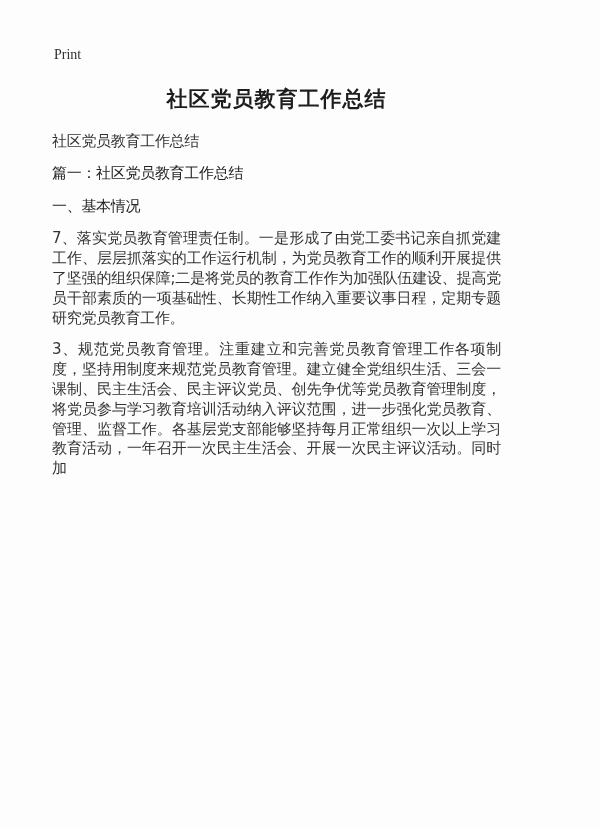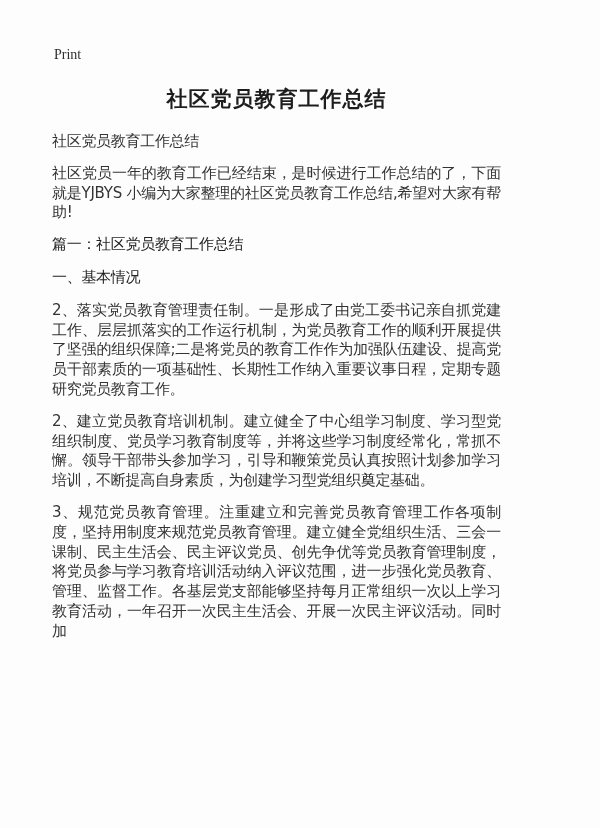--- a/index.html
+++ b/index.html
@@ -55,31 +55,29 @@
 <div class="page">
 
   <span class="print-label">Print</span>
 
   <h1 class="doc-title">社区党员教育工作总结</h1>
 
   <div class="doc-body">
 
     <p>社区党员教育工作总结</p>
 
-    <p>社区党员一年的教育工作已经结束，是时候进行工作总结的了，下面就是YJBYS 小编为大家整理的社区党员教育工作总结,希望对大家有帮助!</p>
 
     <h2>篇一：社区党员教育工作总结</h2>
 
 
     <h2>一、基本情况</h2>
 
 
 
 
-    <p>2、落实党员教育管理责任制。一是形成了由党工委书记亲自抓党建工作、层层抓落实的工作运行机制，为党员教育工作的顺利开展提供了坚强的组织保障;二是将党员的教育工作作为加强队伍建设、提高党员干部素质的一项基础性、长期性工作纳入重要议事日程，定期专题研究党员教育工作。</p>
+    <p>7、落实党员教育管理责任制。一是形成了由党工委书记亲自抓党建工作、层层抓落实的工作运行机制，为党员教育工作的顺利开展提供了坚强的组织保障;二是将党员的教育工作作为加强队伍建设、提高党员干部素质的一项基础性、长期性工作纳入重要议事日程，定期专题研究党员教育工作。</p>
 
-    <p>2、建立党员教育培训机制。建立健全了中心组学习制度、学习型党组织制度、党员学习教育制度等，并将这些学习制度经常化，常抓不懈。领导干部带头参加学习，引导和鞭策党员认真按照计划参加学习培训，不断提高自身素质，为创建学习型党组织奠定基础。</p>
 
     <p>3、规范党员教育管理。注重建立和完善党员教育管理工作各项制度，坚持用制度来规范党员教育管理。建立健全党组织生活、三会一课制、民主生活会、民主评议党员、创先争优等党员教育管理制度，将党员参与学习教育培训活动纳入评议范围，进一步强化党员教育、管理、监督工作。各基层党支部能够坚持每月正常组织一次以上学习教育活动，一年召开一次民主生活会、开展一次民主评议活动。同时加</p>
 
   </div>
 
 </div>
 
 </body></html>

